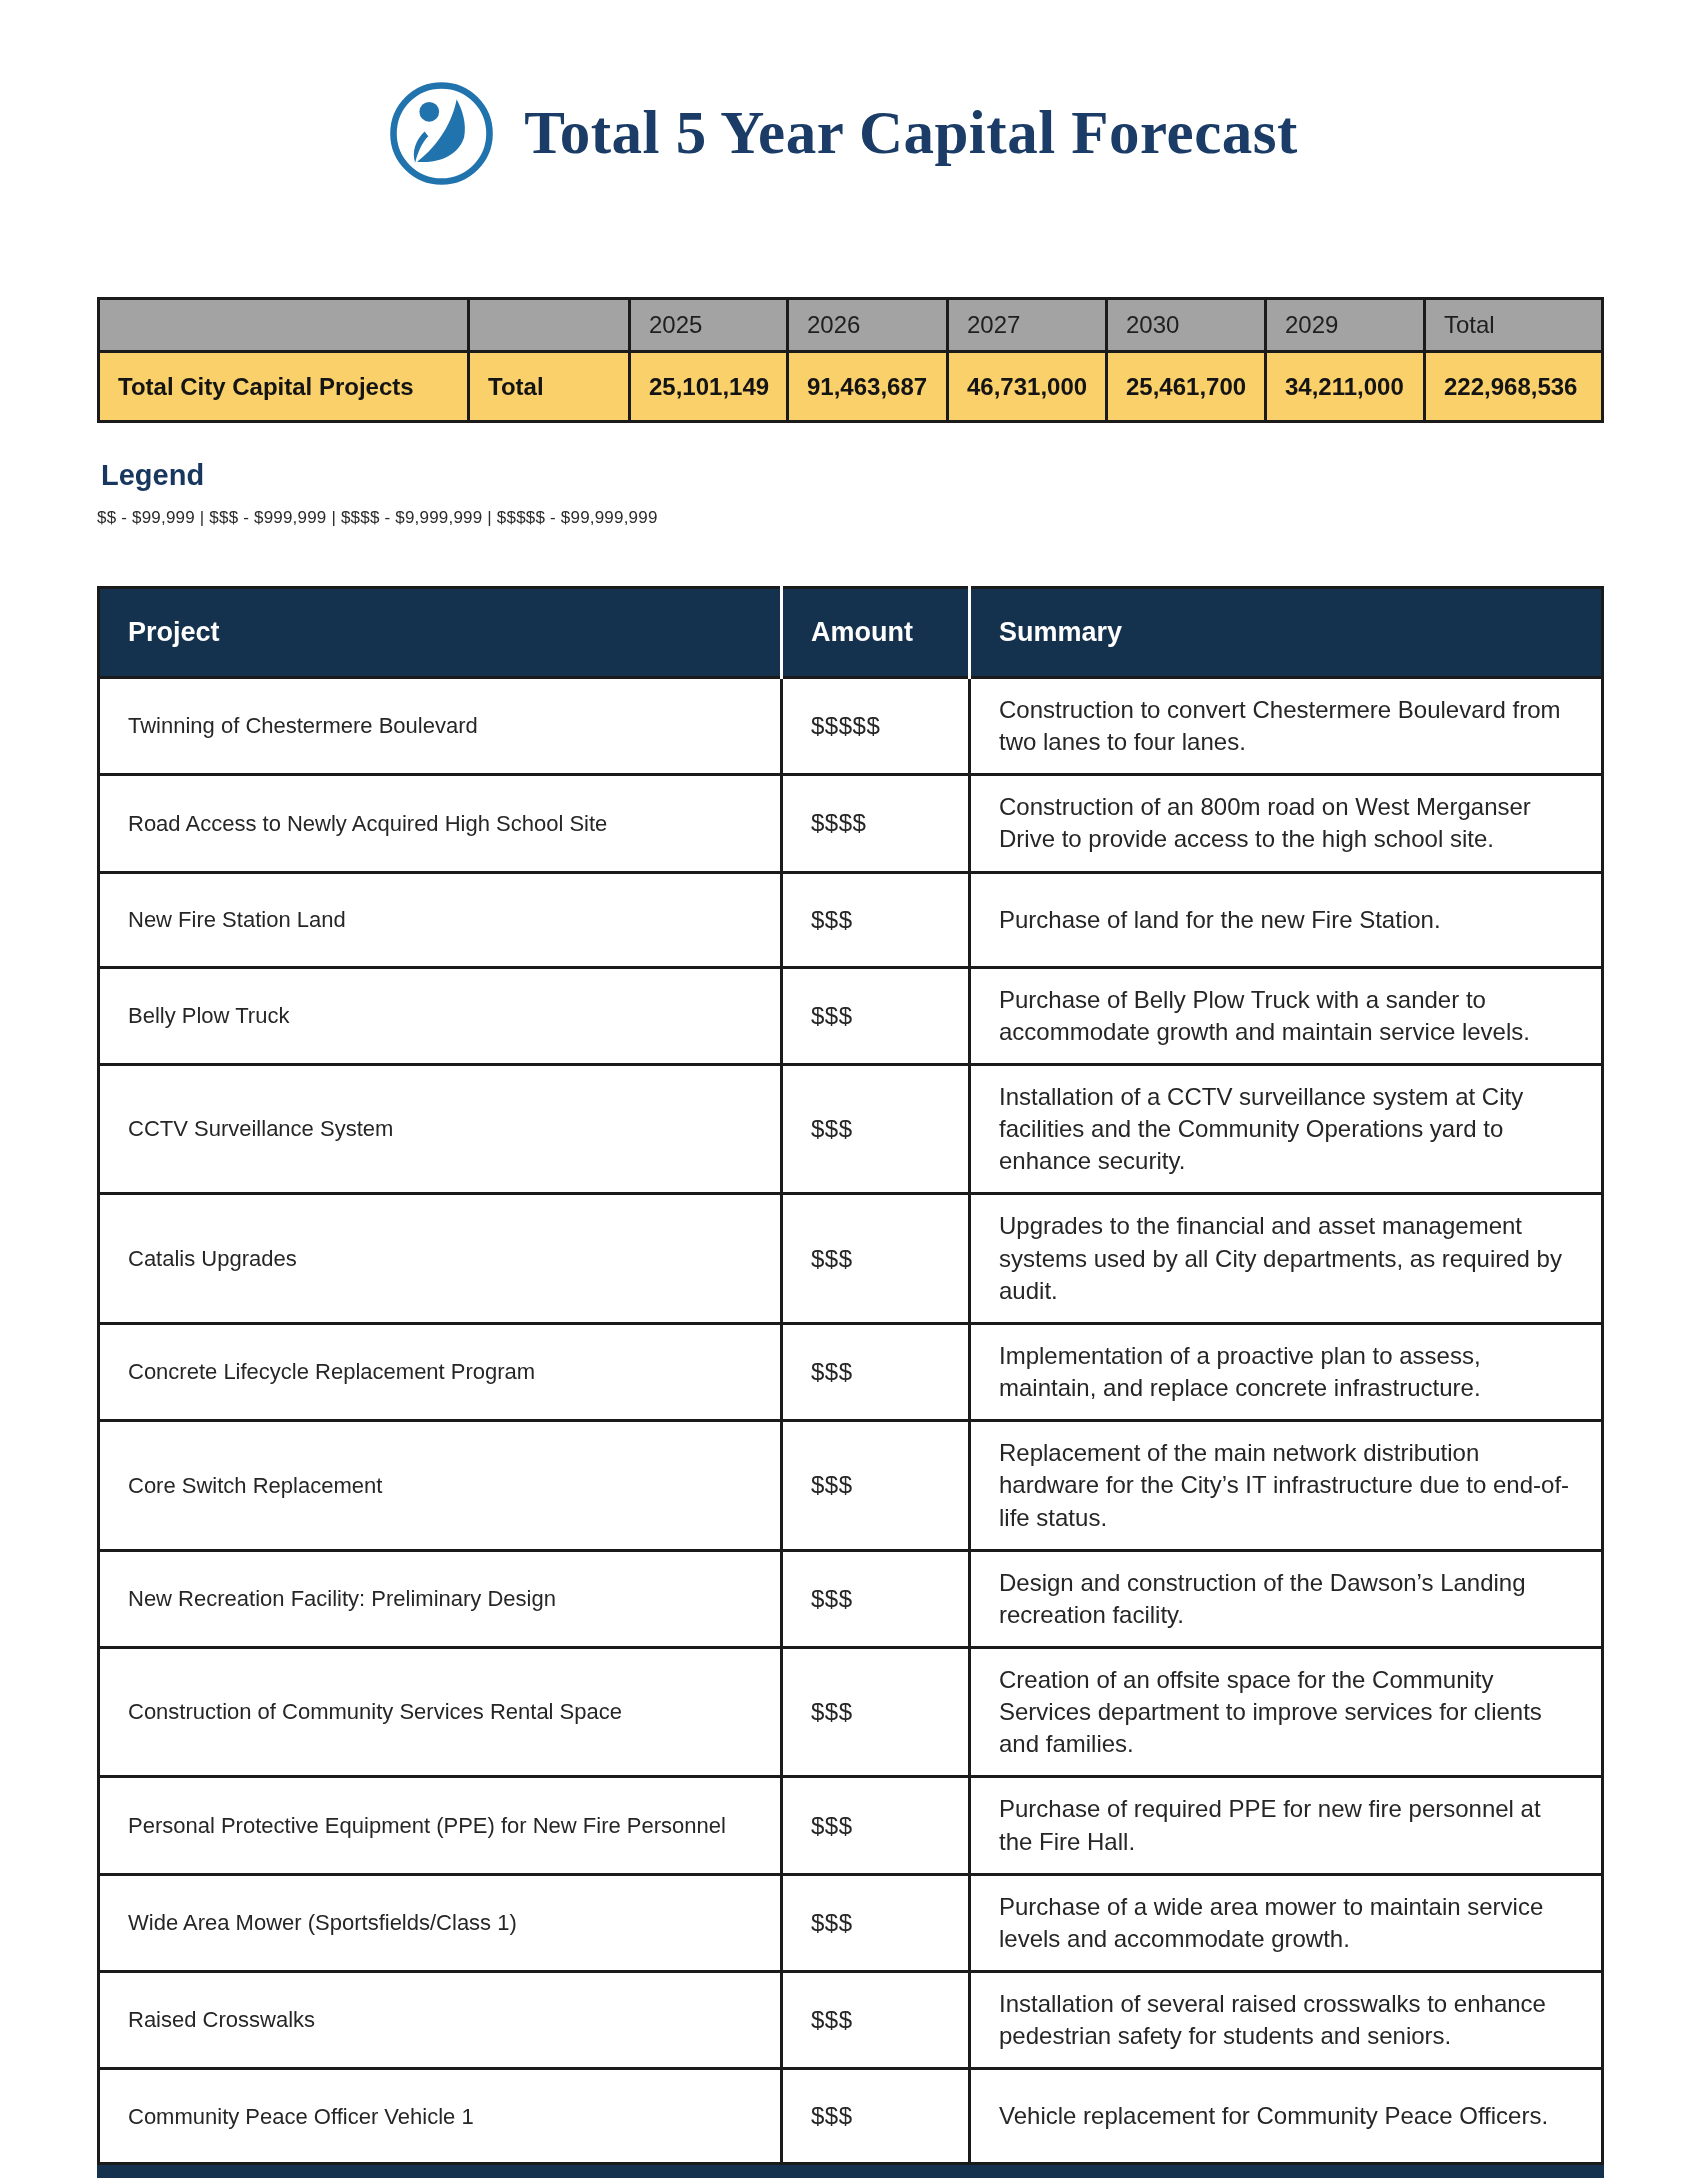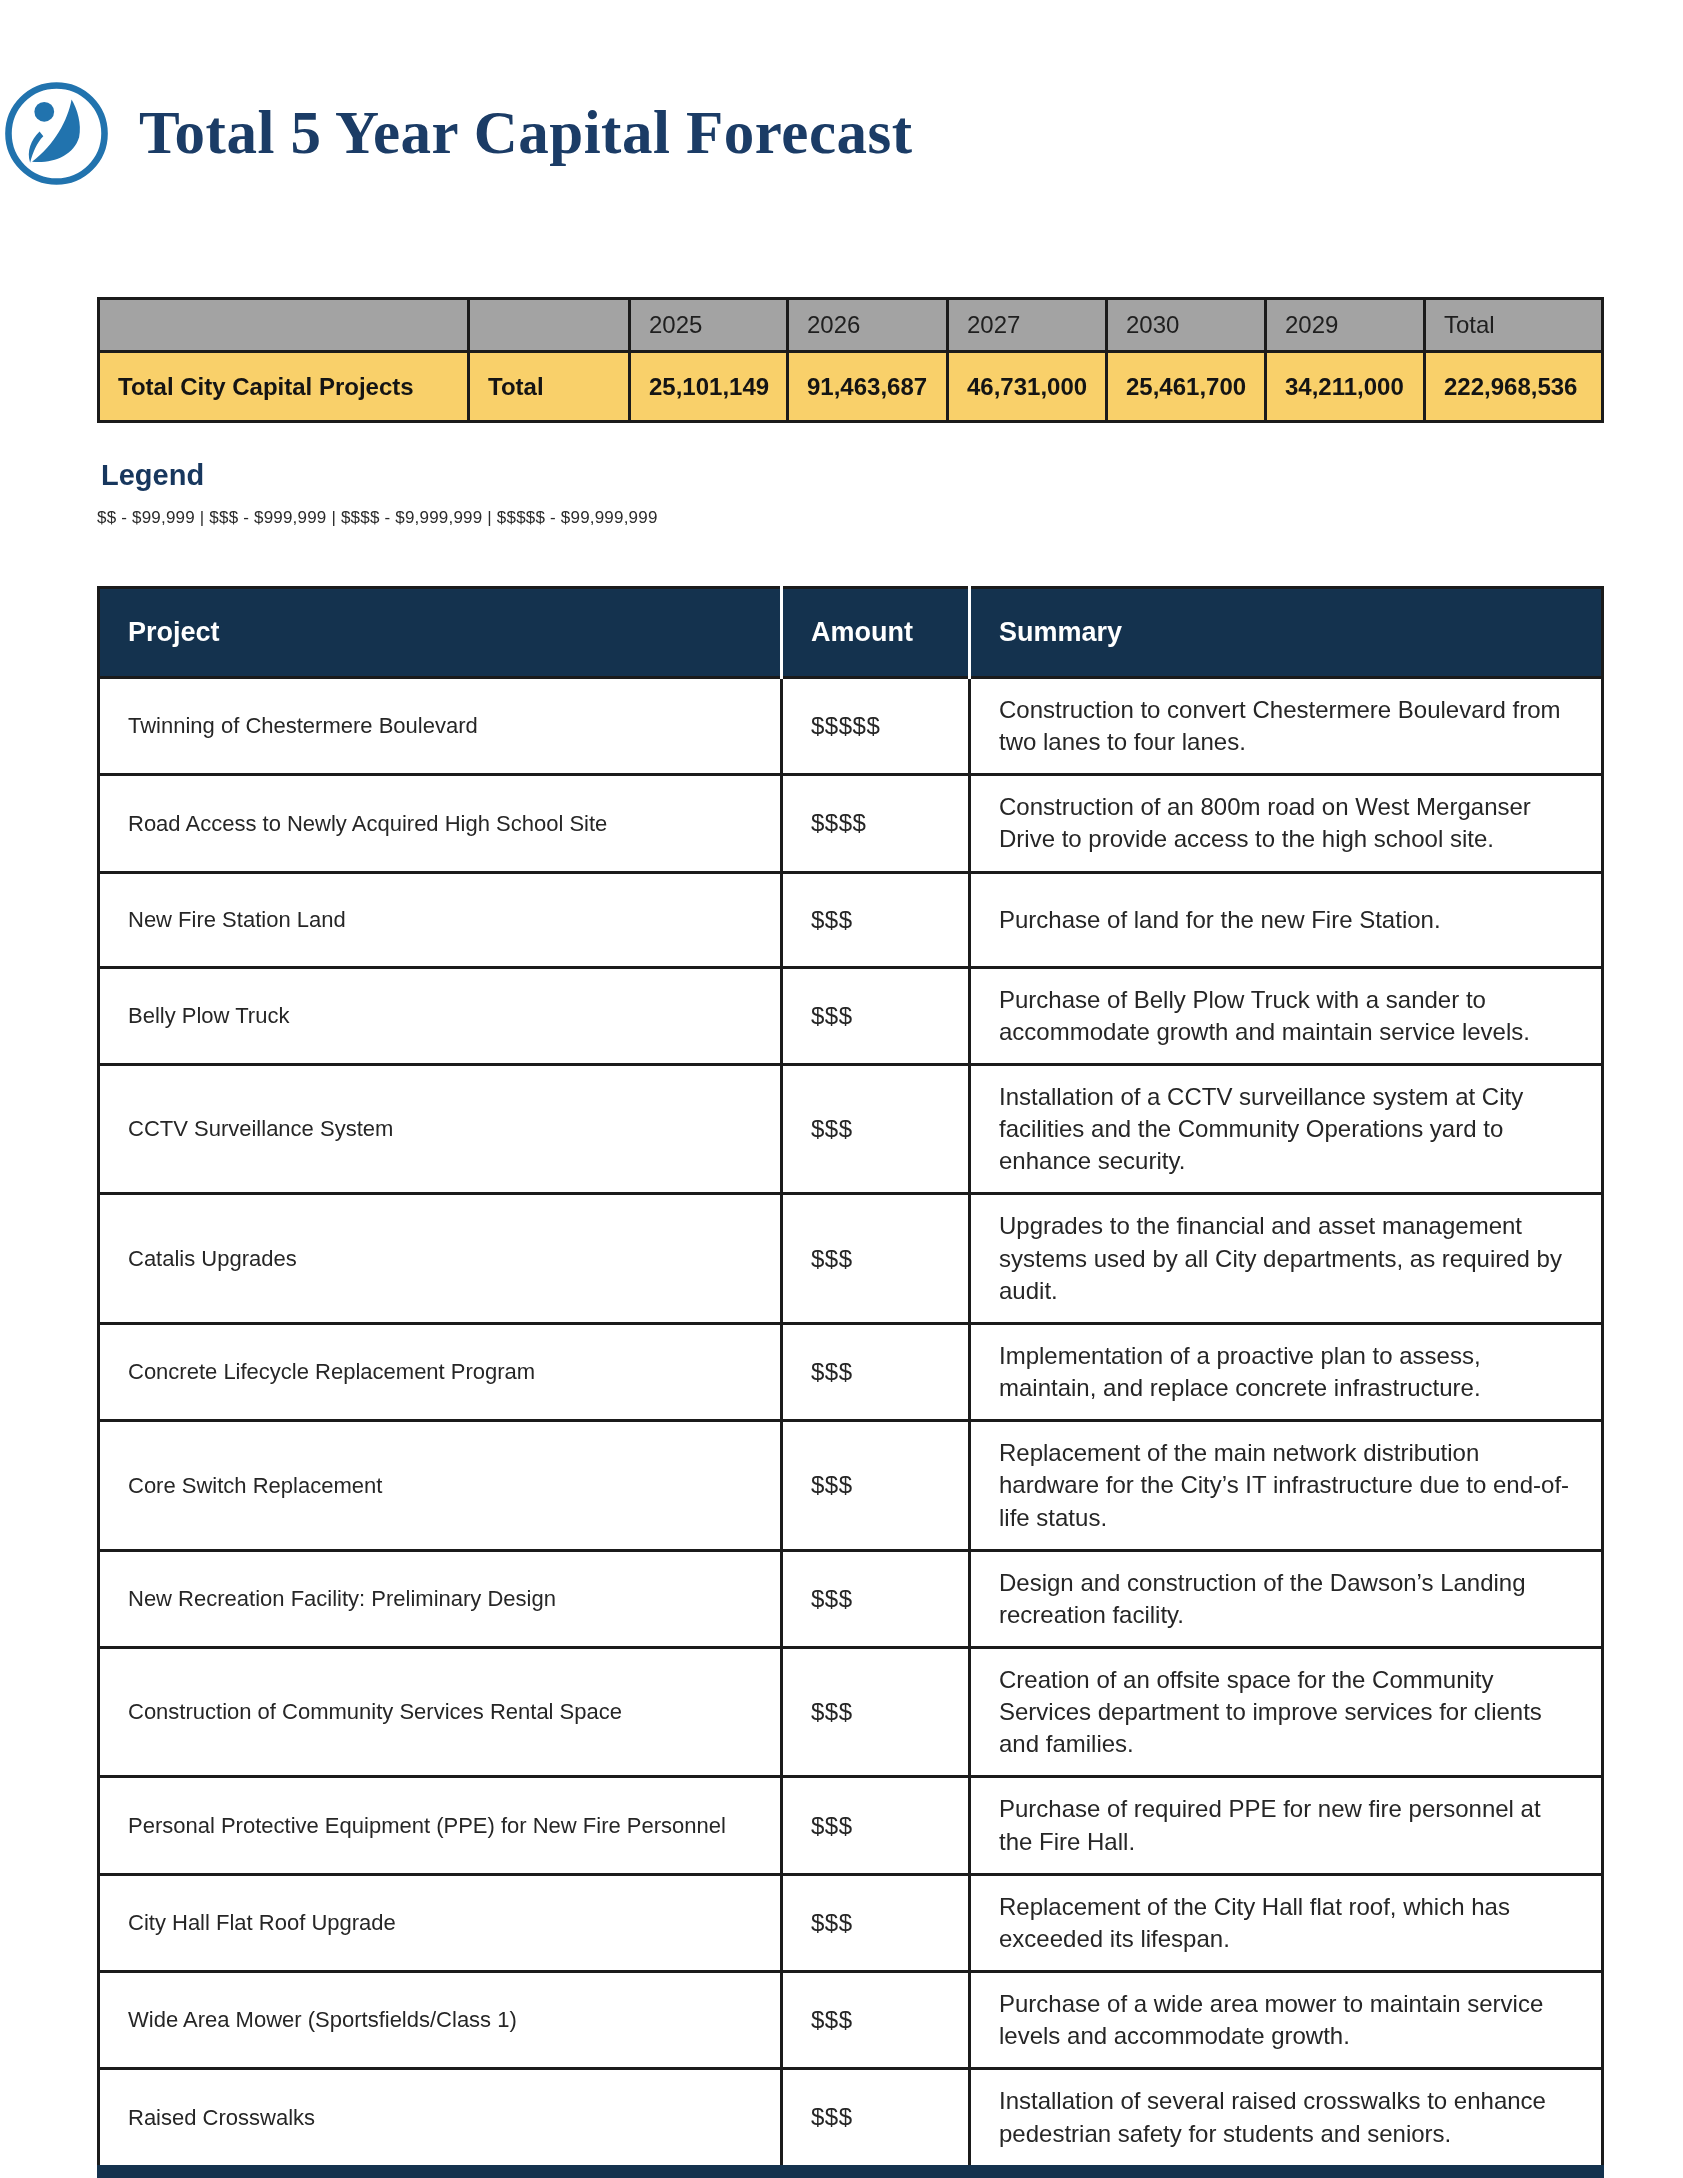--- a/index.html
+++ b/index.html
@@ -9,21 +9,21 @@
     --legend-navy:#17375E;
     --logo-blue:#2173AE;
     --border:#1B1B1B;
     --ink:#262626;
   }
   html,body{margin:0;padding:0;background:#ffffff;}
   body{font-family:"Liberation Sans",sans-serif;color:var(--ink);}
   .page{position:relative;width:1683px;height:2178px;background:#ffffff;overflow:hidden;}
 
   
-  .header{position:absolute;top:77px;left:0;width:100%;display:flex;align-items:center;gap:26px;}
+  .header{position:absolute;top:77px;left:0;width:100%;display:flex;justify-content:center;align-items:center;gap:26px;}
   .logo{width:113px;height:113px;flex:0 0 auto;}
   .title{margin:0;font-family:"Liberation Serif",serif;font-weight:700;font-size:61px;line-height:1.05;color:var(--title-navy);letter-spacing:0.5px;}
 
   
   .summary-table{position:absolute;top:297px;left:97px;width:1507px;border-collapse:collapse;table-layout:fixed;}
   .summary-table td{border:3px solid var(--border);font-size:24px;color:#1f1f1f;padding:0 6px 0 18px;vertical-align:middle;overflow:hidden;}
   .summary-table tr.hdr td{height:50px;background:#a3a3a3;}
   .summary-table tr.totals td{height:67px;background:var(--yellow);font-weight:700;color:#141414;}
 
   
@@ -165,25 +165,20 @@
           <td class="proj">Construction of Community Services Rental Space</td>
           <td class="amt">$$$</td>
           <td class="sum">Creation of an offsite space for the Community Services department to improve services for clients and families.</td>
         </tr>
         <tr>
           <td class="proj">Personal Protective Equipment (PPE) for New Fire Personnel</td>
           <td class="amt">$$$</td>
           <td class="sum">Purchase of required PPE for new fire personnel at the Fire Hall.</td>
         </tr>
         <tr>
-          <td class="proj">City Hall Flat Roof Upgrade</td>
-          <td class="amt">$$$</td>
-          <td class="sum">Replacement of the City Hall flat roof, which has exceeded its lifespan.</td>
-        </tr>
-        <tr>
           <td class="proj">Wide Area Mower (Sportsfields/Class 1)</td>
           <td class="amt">$$$</td>
           <td class="sum">Purchase of a wide area mower to maintain service levels and accommodate growth.</td>
         </tr>
         <tr>
           <td class="proj">Raised Crosswalks</td>
           <td class="amt">$$$</td>
           <td class="sum">Installation of several raised crosswalks to enhance pedestrian safety for students and seniors.</td>
         </tr>
         <tr>

